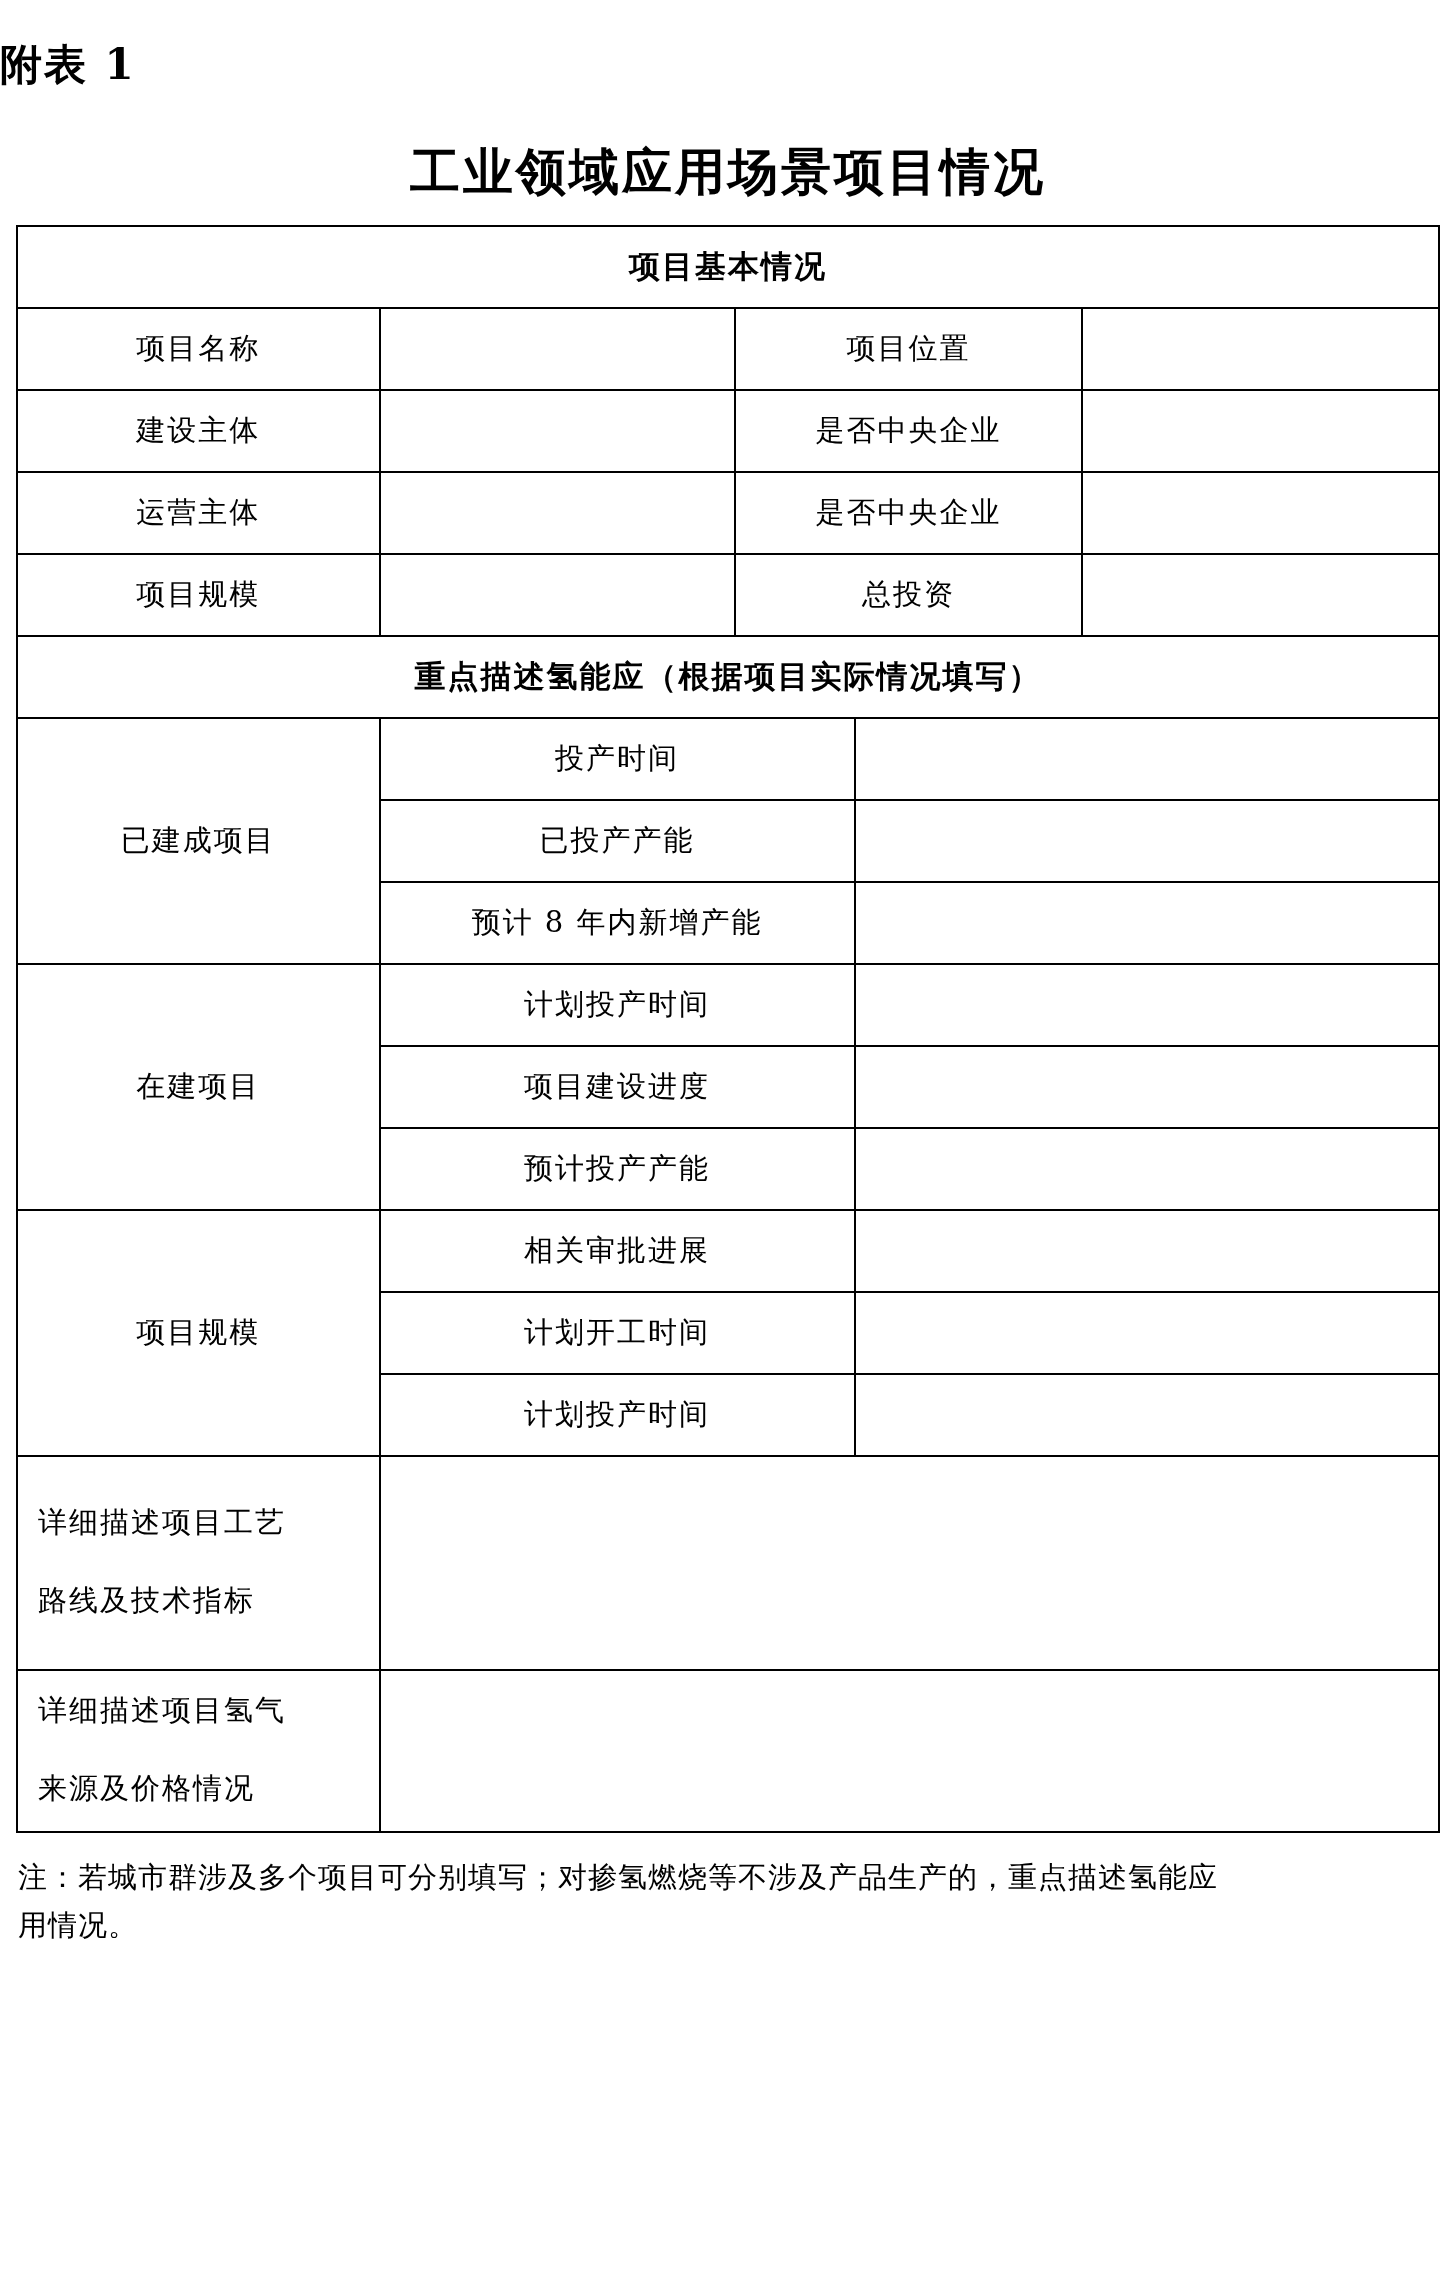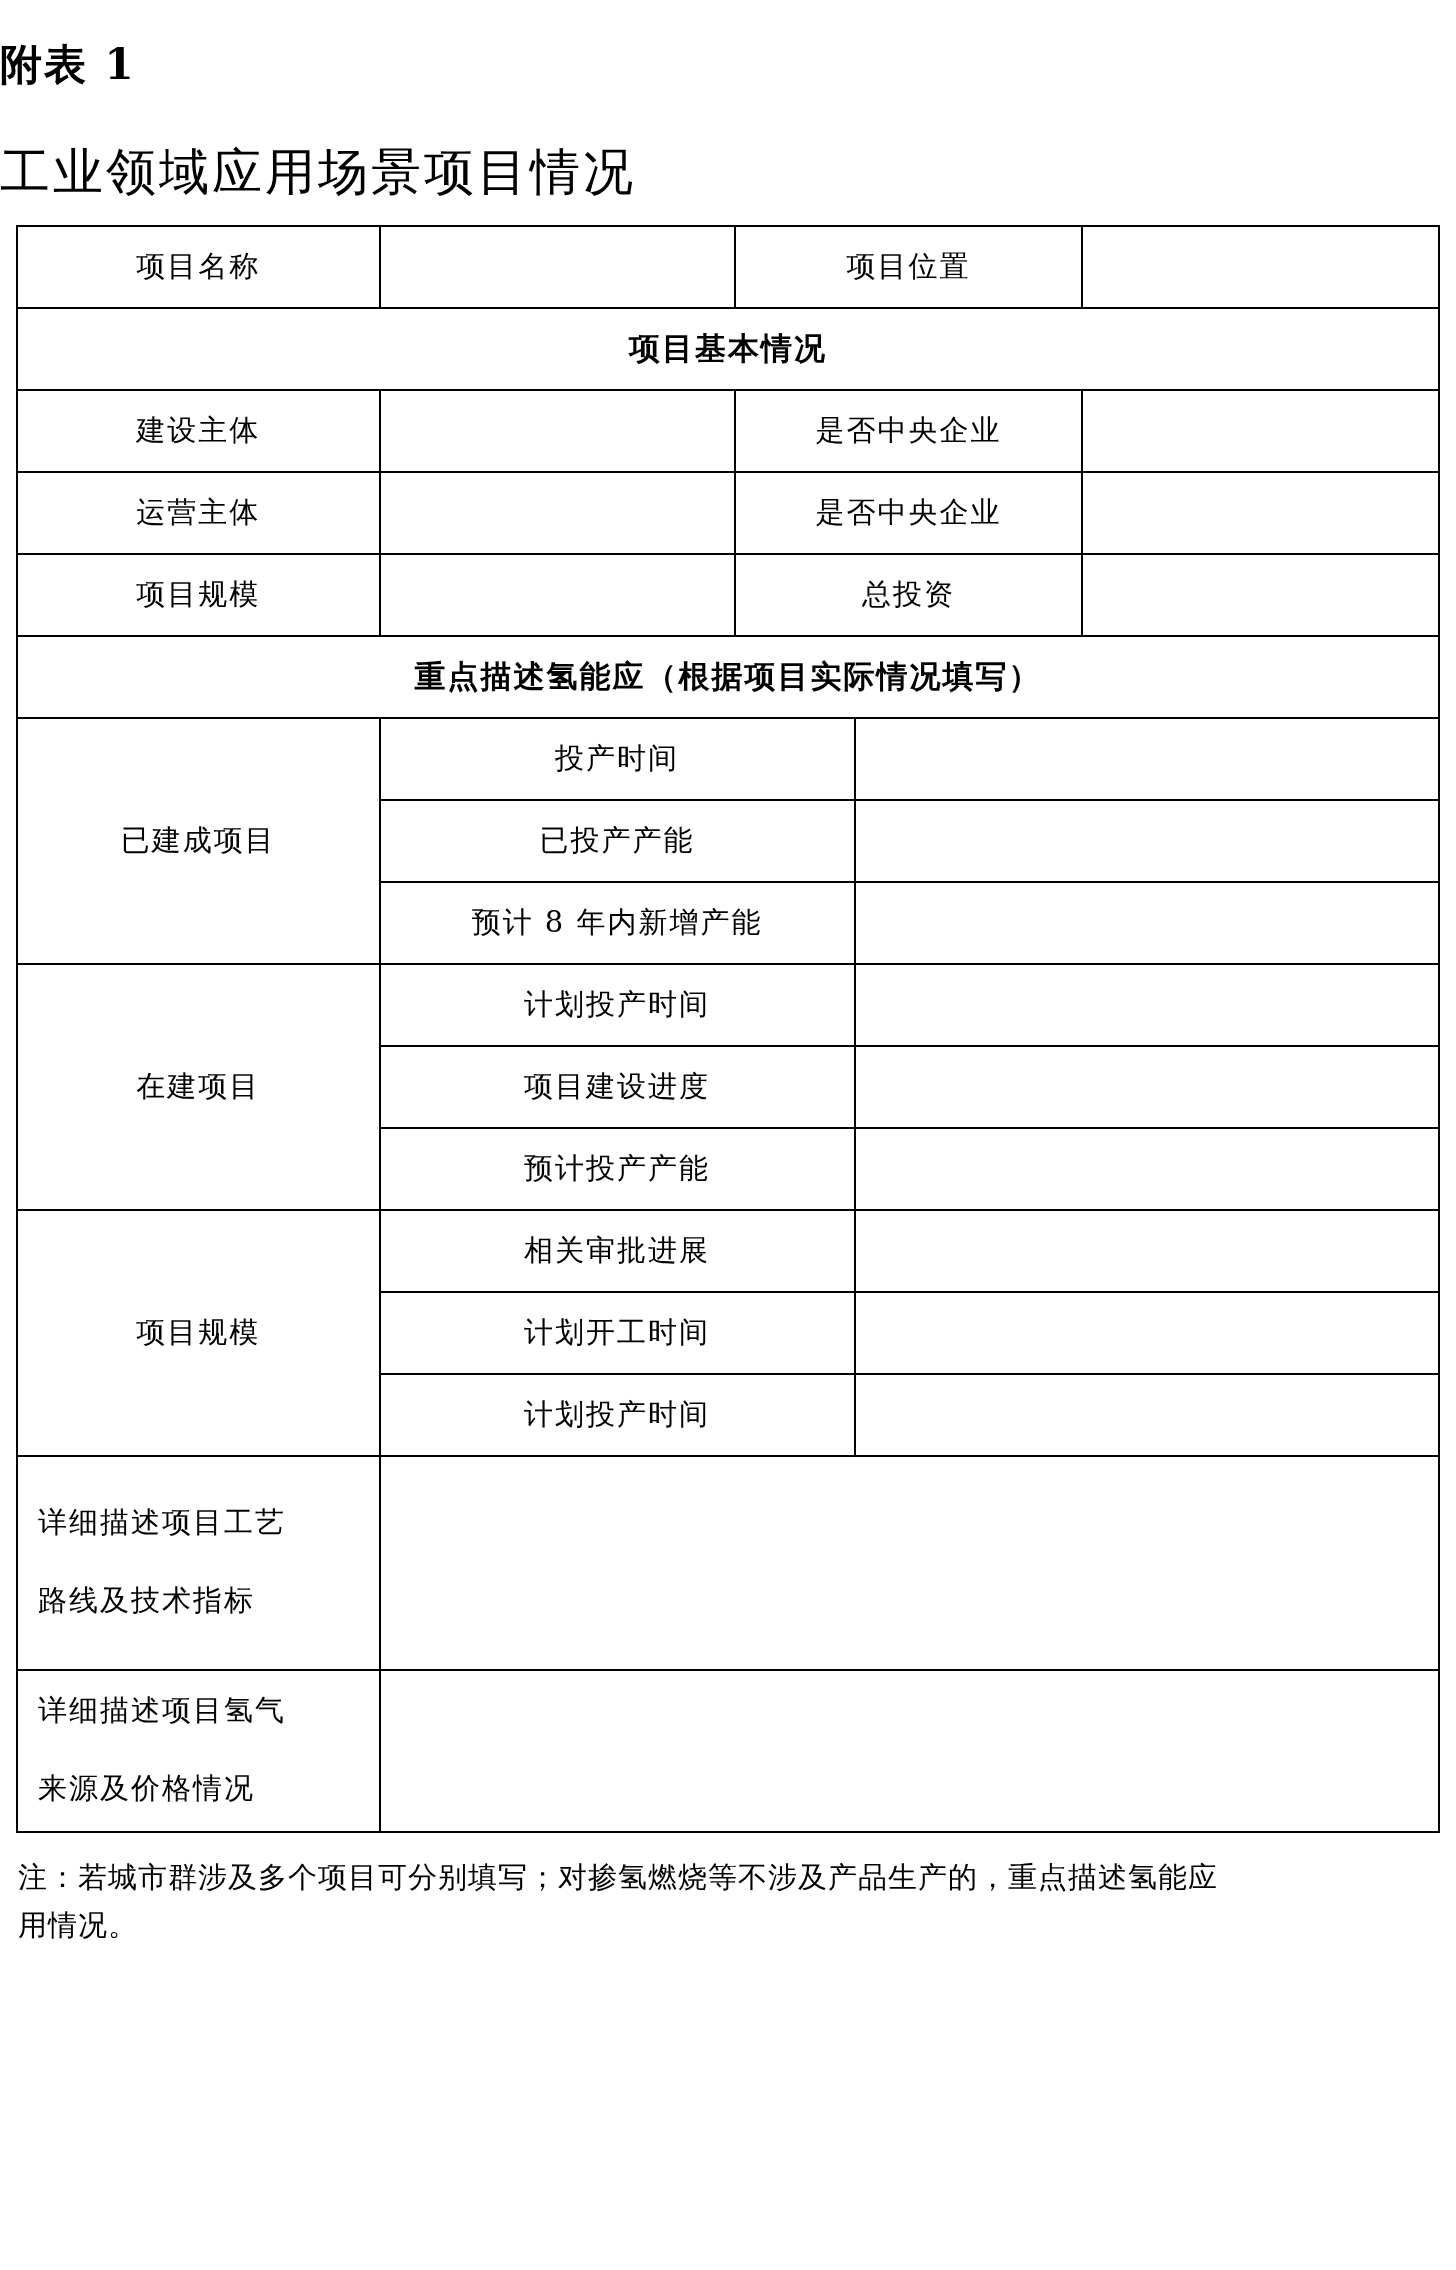--- a/index.html
+++ b/index.html
@@ -18,23 +18,23 @@
   }
   .doc-tag {
     padding-top: 40px;
     font-size: 42px;
     font-weight: bold;
     line-height: 1.2;
     letter-spacing: 2px;
   }
   .doc-title {
     margin-top: 52px;
-    text-align: left;
+    text-align: center;
     font-size: 50px;
-    font-weight: normal;
+    font-weight: bold;
     line-height: 1.2;
     letter-spacing: 3px;
   }
   .tables {
     margin: 23px 16px 0 16px;
   }
   table.tbl {
     border-collapse: collapse;
     width: 100%;
     table-layout: fixed;
@@ -87,27 +87,27 @@
 
     <table class="tbl">
       <colgroup>
         <col style="width:25.5%">
           <col style="width:25.0%">
           <col style="width:24.4%">
           <col style="width:25.1%">
       </colgroup>
       <tbody>
         <tr class="std">
+          <td colspan="4" class="sec-header">项目基本情况</td>
+        </tr>
+        <tr class="std">
           <td>项目名称</td>
           <td></td>
           <td>项目位置</td>
           <td></td>
-        </tr>
-        <tr class="std">
-          <td colspan="4" class="sec-header">项目基本情况</td>
         </tr>
         <tr class="std">
           <td>建设主体</td>
           <td></td>
           <td>是否中央企业</td>
           <td></td>
         </tr>
         <tr class="std">
           <td>运营主体</td>
           <td></td>

